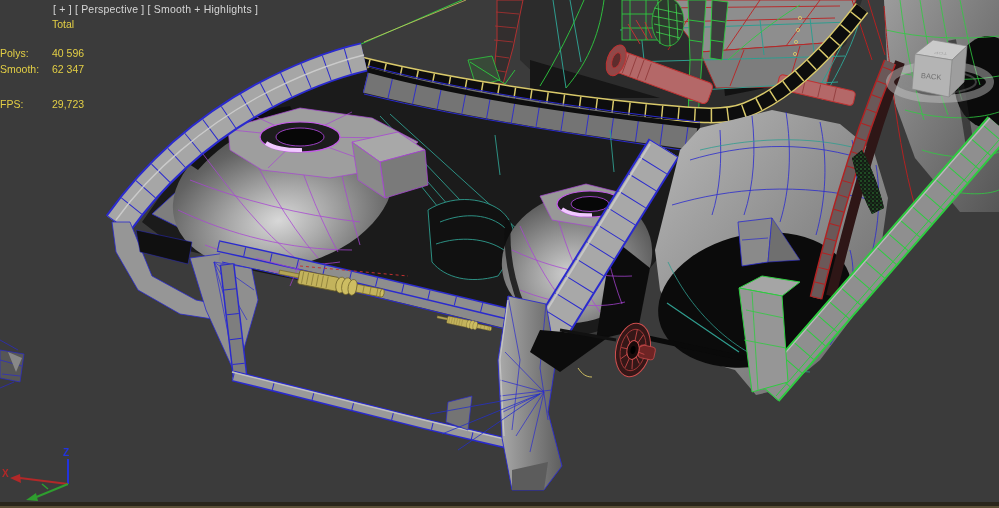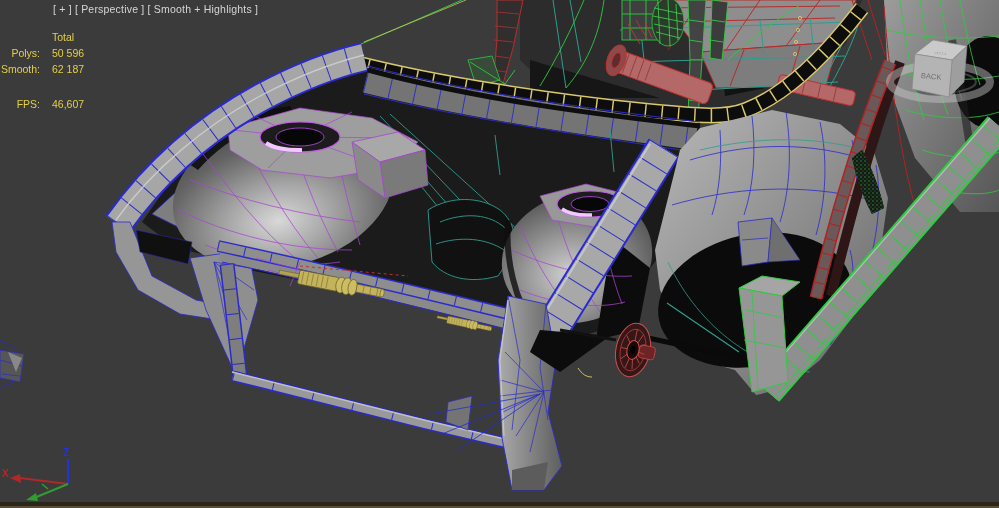--- a/index.html
+++ b/index.html
@@ -7,23 +7,23 @@
     position:relative;width:999px;height:508px;overflow:hidden;
     background:#3b3b3b;font-family:"Liberation Sans",sans-serif;
   }
   .stage svg{position:absolute;left:0;top:0;}
   .hud{position:absolute;z-index:10;pointer-events:none;padding-left:48px;}
   .viewport-label{
     top:3px;left:5px;color:#d6d6d6;font-size:10.5px;letter-spacing:.2px;
     pointer-events:auto;cursor:default;
   }
   .stats{top:0;left:0;width:200px;height:120px;color:#e3cf45;font-size:10.5px;}
-  .stats .lbl{position:absolute;left:0;width:40px;text-align:right;}
+  .stats .lbl{position:absolute;left:0;width:40px;}
   .stats .val{position:absolute;left:52px;}
-  .r-total{top:31px}.r-polys{top:47px}.r-verts{top:63px}.r-fps{top:98px}
+  .r-total{top:18px}.r-polys{top:47px}.r-verts{top:63px}.r-fps{top:98px}
 </style>
 </head>
 <body>
 
 <div class="stage">
 <svg width="999" height="508" viewBox="0 0 999 508">
   <defs>
     <radialGradient id="domeL" cx="0.45" cy="0.68" r="0.75">
       <stop offset="0" stop-color="#d8d8d8"></stop>
           <stop offset="0.3" stop-color="#a8a8a8"></stop>
@@ -350,19 +350,19 @@
   <g>
     <rect x="0" y="502" width="999" height="6" fill="#2a261c"></rect>
     <line x1="0" y1="507" x2="999" y2="507" stroke="#8a7850" stroke-width="1"></line>
   </g>
 </svg>
 
 <div class="hud viewport-label">[ + ] [ Perspective ] [ Smooth + Highlights ]</div>
 <div class="hud stats">
   <span class="val r-total">Total</span>
   <span class="lbl r-polys">Polys:</span>
-  <span class="val r-polys">50 596</span>
+  <span class="val r-polys">40 596</span>
   <span class="lbl r-verts">Smooth:</span>
-  <span class="val r-verts">62 187</span>
+  <span class="val r-verts">62 347</span>
   <span class="lbl r-fps">FPS:</span>
-  <span class="val r-fps">46,607</span>
+  <span class="val r-fps">29,723</span>
 </div>
 </div>
 
 </body></html>

